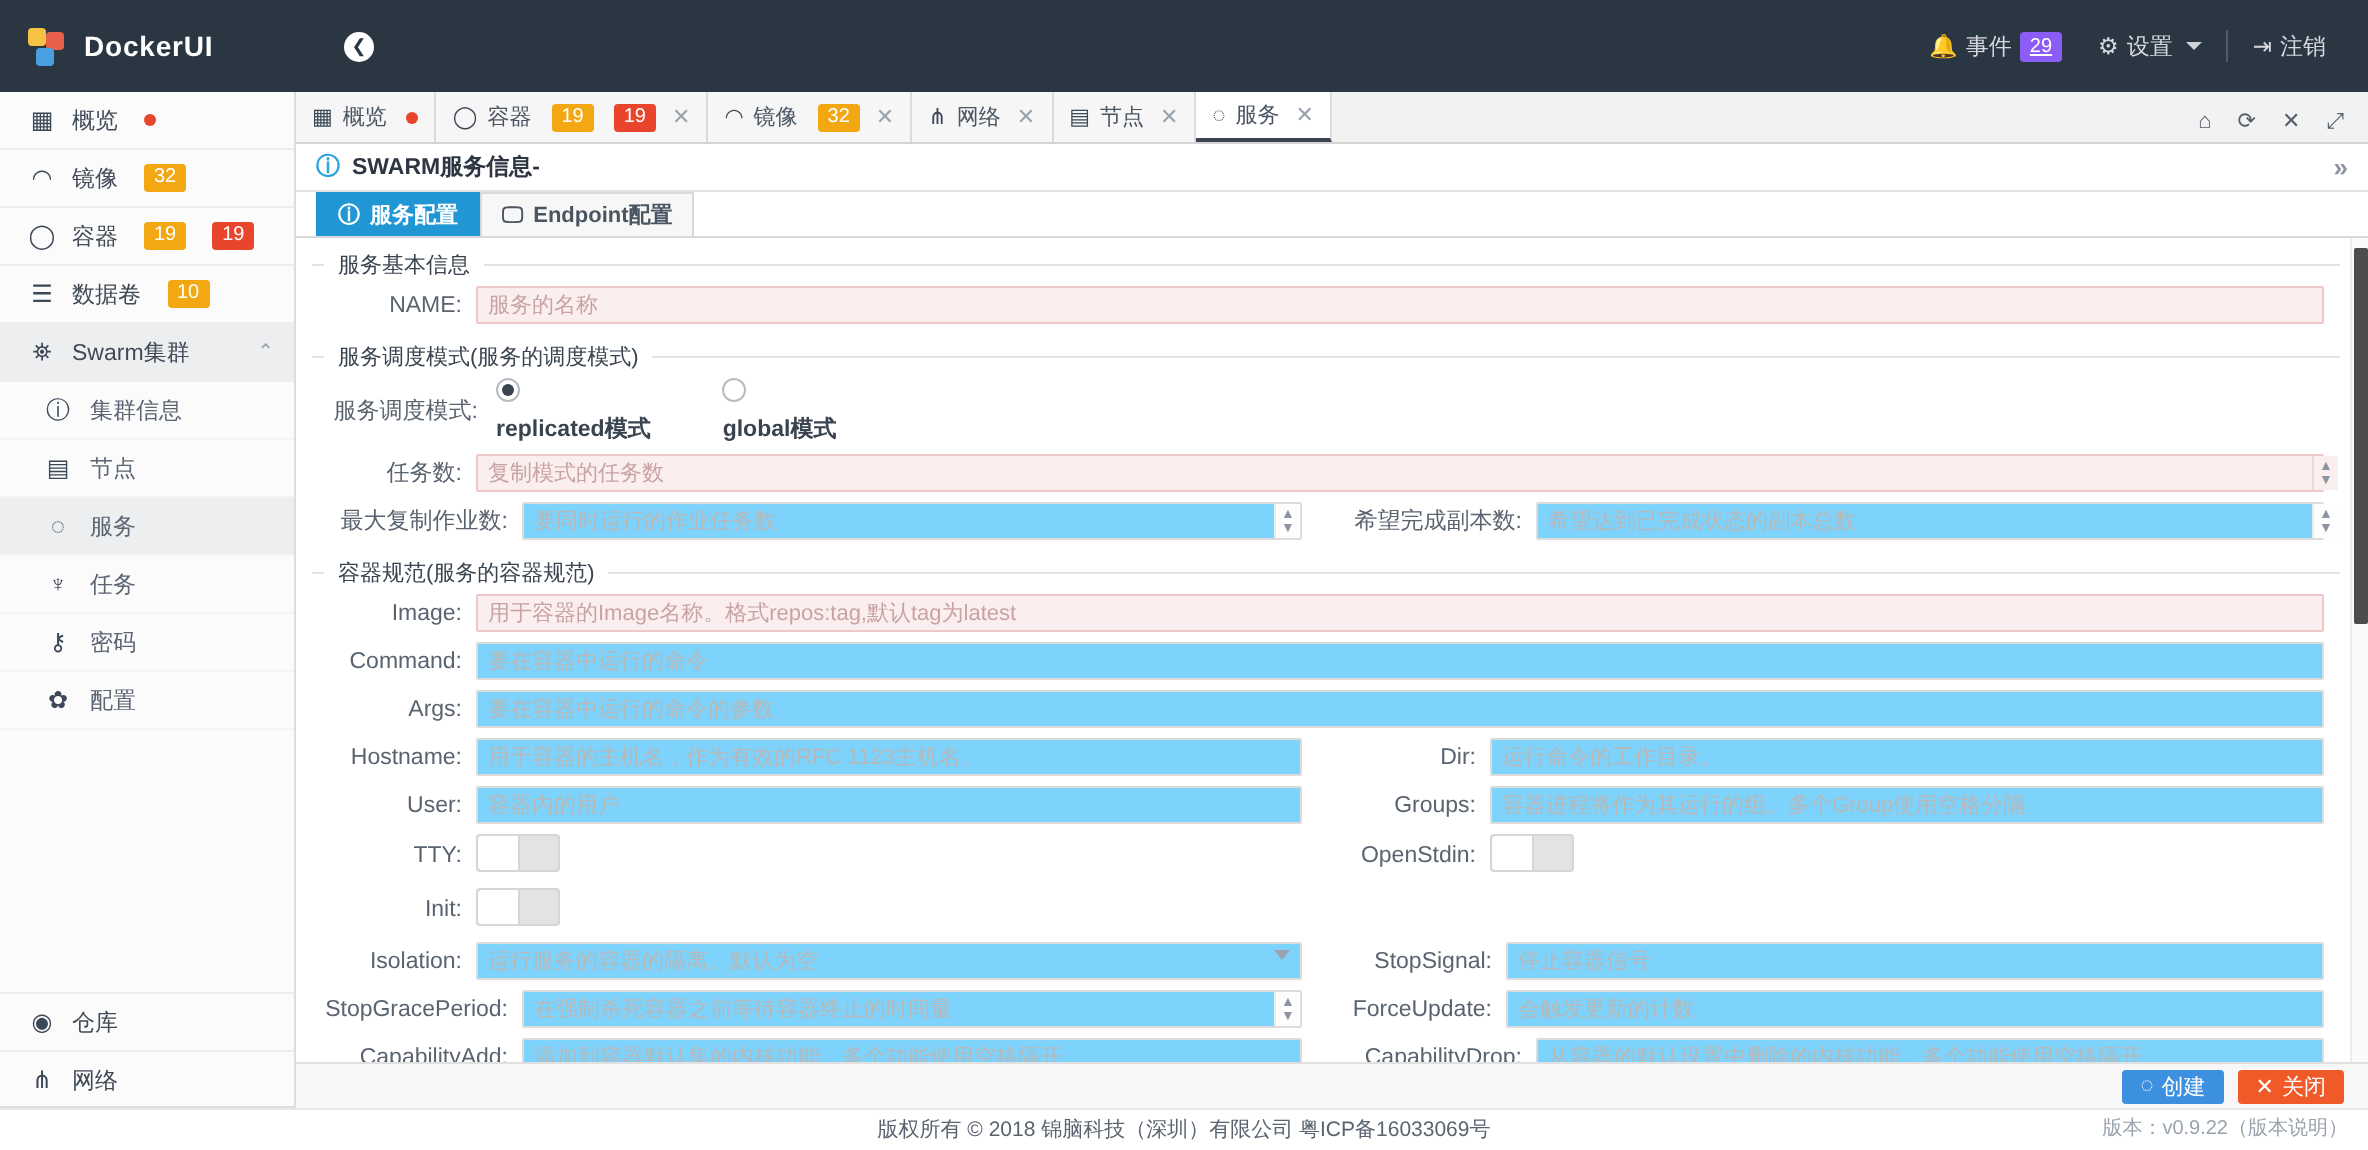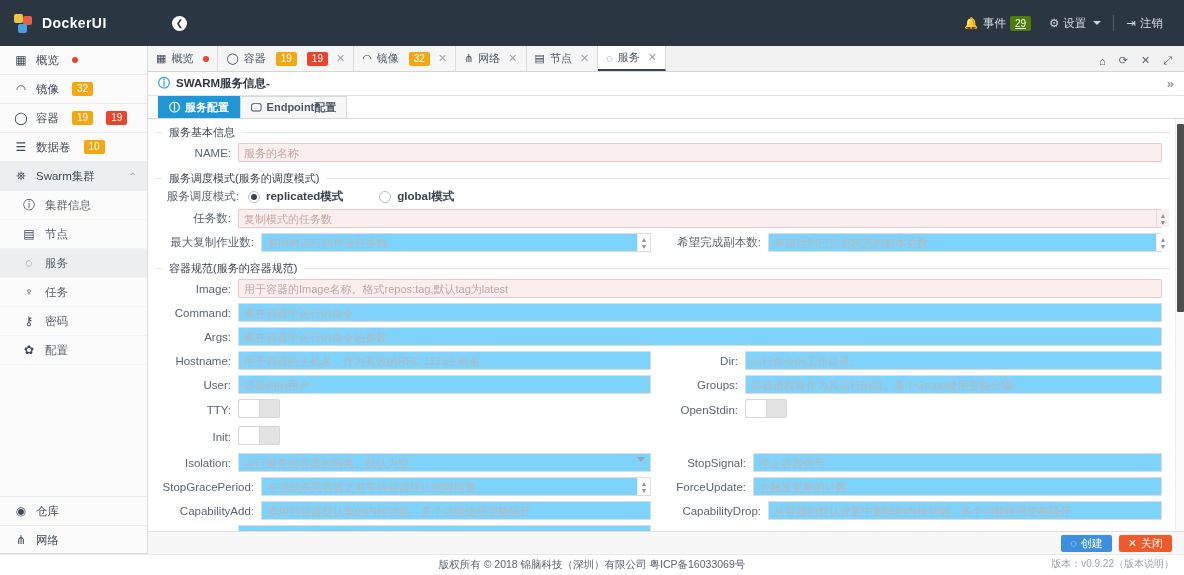--- a/index.html
+++ b/index.html
@@ -33,21 +33,21 @@
     margin-left:24px; width:15px; height:15px; border-radius:50%;
     background:#fff; color:#2b3643; font-size:9px;
     display:flex; align-items:center; justify-content:center; cursor:pointer;
   }
   .top-right {
     margin-left:auto; display:flex; align-items:center; gap:0; padding-right:12px;
     color:#d5d9de; font-size:11.5px;
   }
   .top-right .ti { display:flex; align-items:center; gap:4px; padding:0 9px; cursor:pointer; }
   .badge-ev {
-    background:#4d7c0f; color:#fff; font-size:10px; border-radius:2px;
+    background:#8b5cf6; color:#fff; font-size:10px; border-radius:2px;
     padding:1px 5px; line-height:13px;text-decoration:underline;
   }
   .sep { width:1px; height:16px; background:#51596a; margin:0 3px; }
   .caret-dn {
     width:0;height:0;border-left:4px solid transparent;border-right:4px solid transparent;
     border-top:4px solid #cfd4da; margin-left:3px;
   }
 
   
   .sidebar {
@@ -164,21 +164,21 @@
   .spin.on-err { background:#fbeeee; border-left:1px solid #f1d6d6; }
   .toggle {
     width:42px; height:19px; border:1px solid #d6d6d6; border-radius:2px;
     background:#e3e3e3; display:inline-block; position:relative; cursor:pointer;
   }
   .toggle::after {
     content:""; position:absolute; left:0; top:0; width:20px; height:17px;
     background:#fff; border-right:1px solid #d6d6d6; border-radius:2px 0 0 2px;
   }
   .radios { display:flex; align-items:center; gap:36px; padding-left:2px; }
-  .radio { display:flex; align-items:center; gap:6px; cursor:pointer; }
+  .radio { display:flex; gap:6px; cursor:pointer;flex-direction:column; }
   .rdot {
     width:12px;height:12px;border:1px solid #b6bcc3;border-radius:50%;
     background:#fff; display:flex; align-items:center; justify-content:center;
   }
   .rdot.on::after { content:""; width:6px;height:6px;border-radius:50%;background:#3a4450; }
   .rlabel { font-size:11.5px; font-weight:bold; color:#3a4450; }
 
   
   .vscroll {
     position:absolute; top:0; right:0; width:9px; height:431px; background:#fafafa;

